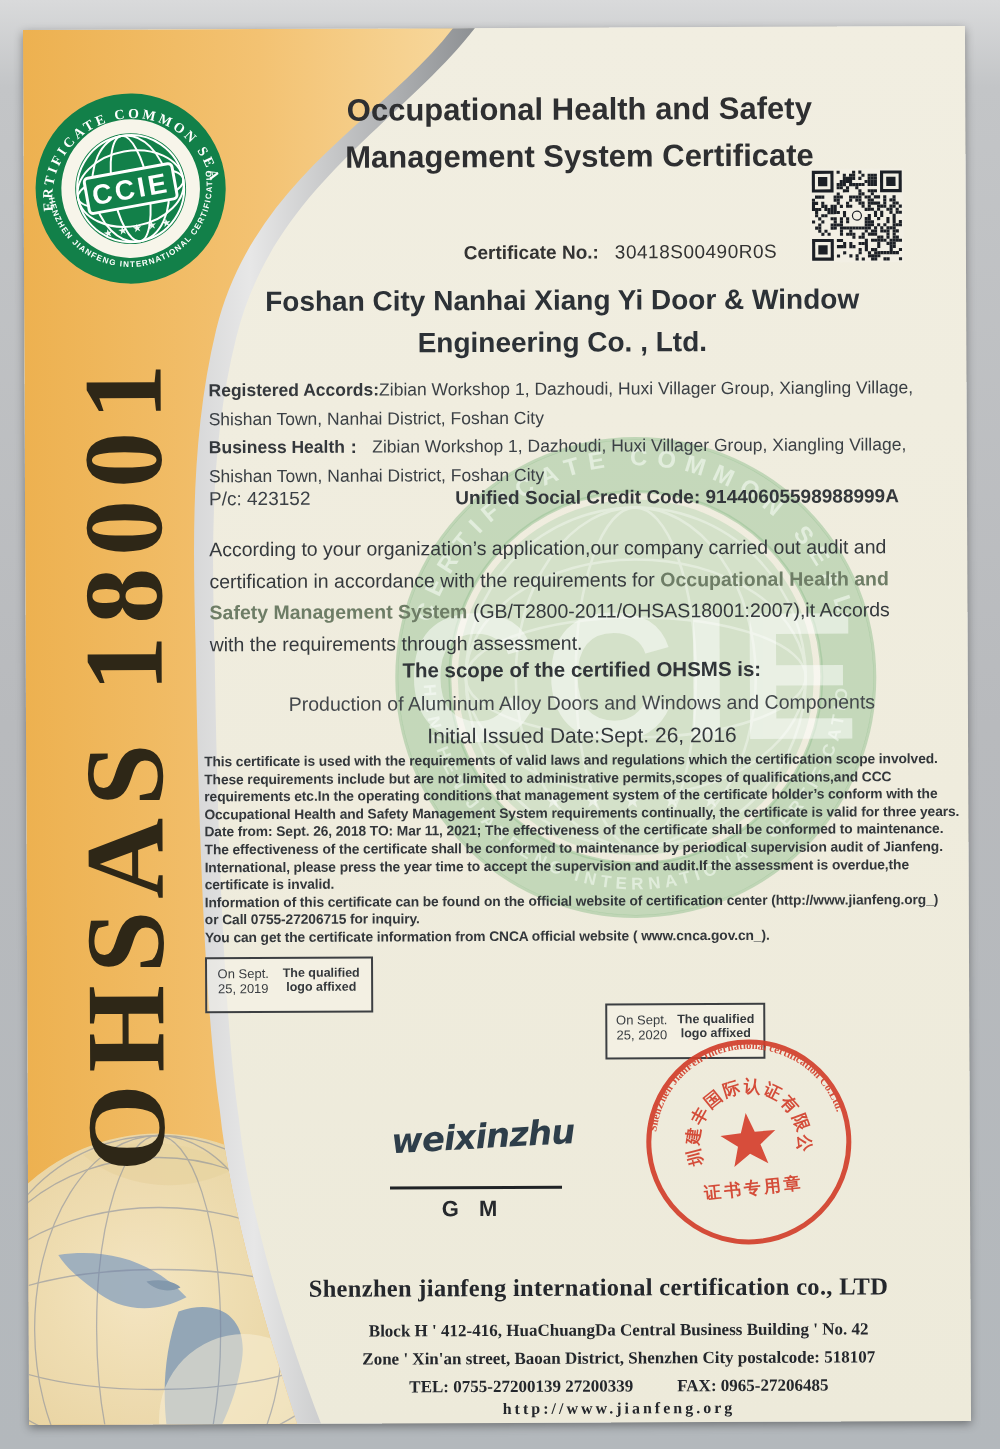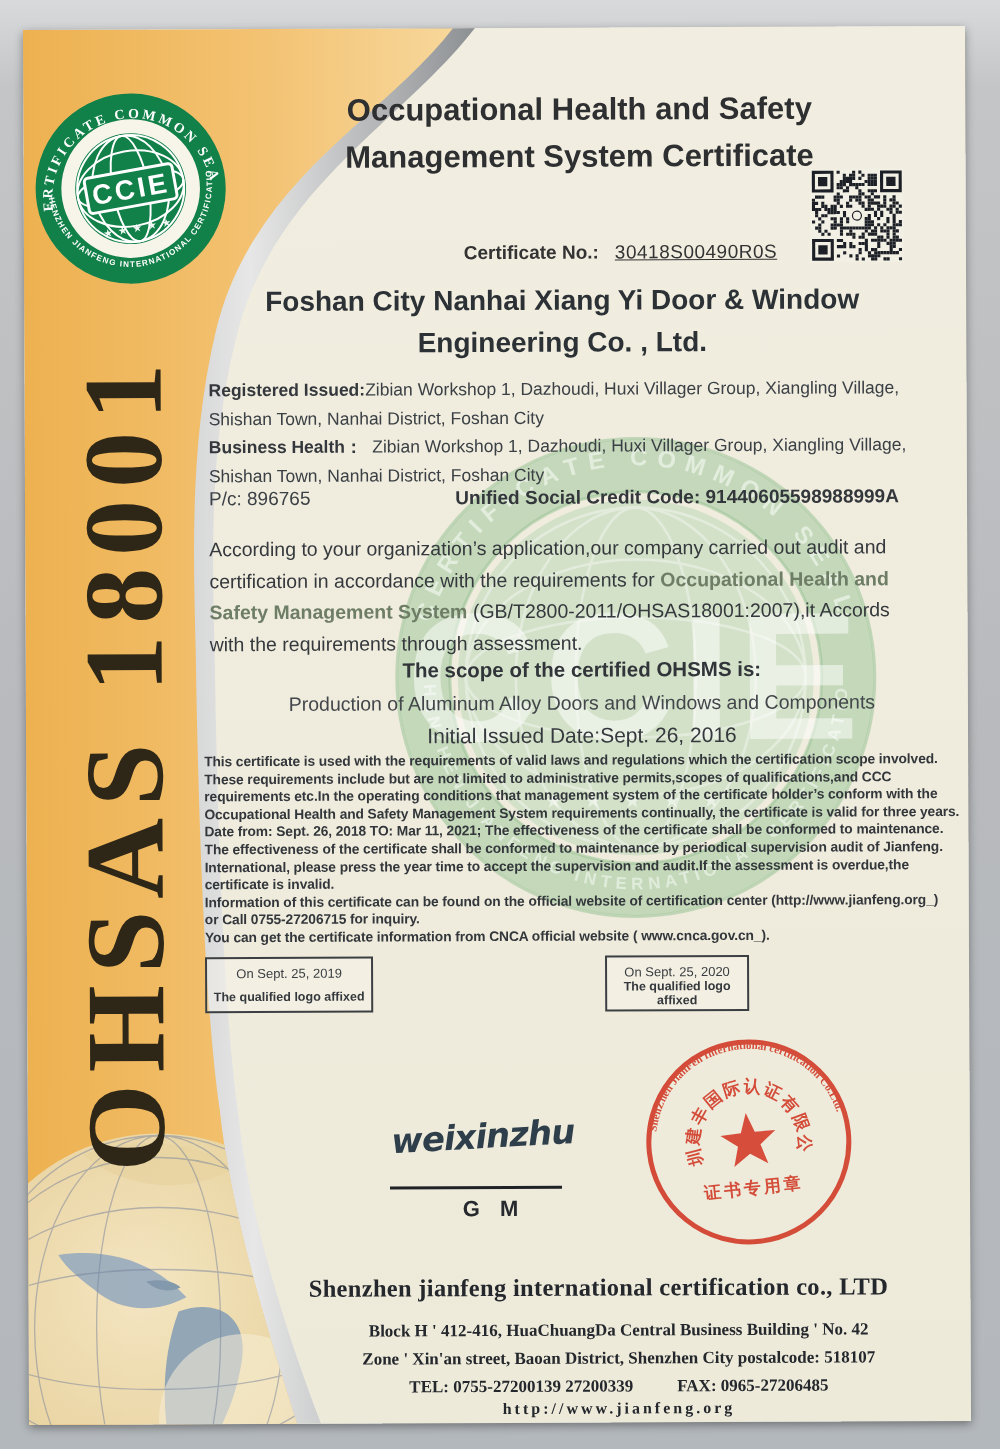--- a/index.html
+++ b/index.html
@@ -14,45 +14,45 @@
   .abs{position:absolute;}
   .ctr{text-align:center;}
   
   .band-text{position:absolute;left:-352px;top:652px;width:900px;height:160px;
              transform:rotate(-90deg);transform-origin:50% 50%;
              font-family:"Liberation Serif",serif;font-weight:900;font-size:112px;
              letter-spacing:12px;color:#2e2717;text-align:center;line-height:160px;white-space:nowrap;}
   .title{left:200px;top:58px;width:712px;font-size:31px;line-height:47px;font-weight:bold;color:#2e2f31;}
   .certno{left:230px;top:214px;width:700px;font-size:19px;color:#333;display:flex;justify-content:center;gap:16px;}
   .certno .lbl{font-weight:bold;margin-left:33px;}
-  .certno .val{letter-spacing:.5px;text-decoration:underline;}
+  .certno .val{letter-spacing:.5px;}
   .company{left:180px;top:252px;width:716px;font-size:28px;line-height:42px;font-weight:bold;color:#2c3136;}
   .addr{left:184px;top:347px;width:732px;font-size:17.5px;line-height:28.6px;color:#3b4045;}
   .addr b{color:#34383c;}
   .pcrow{left:184px;top:459px;width:732px;font-size:19px;color:#3b4045;}
   .pcrow .pc{display:inline-block;width:241px;}
   .pcrow .uscc{font-weight:bold;color:#33373b;}
   .statement{left:184px;top:505px;width:716px;font-size:19.5px;line-height:31.5px;color:#35393d;}
   .statement .hl{color:#6e7d66;font-weight:bold;}
   .scopehead{left:200px;top:630px;width:712px;font-size:20.5px;font-weight:bold;color:#313539;}
   .scopetext{left:200px;top:664px;width:712px;font-size:19.5px;color:#43474b;}
   .issued{left:200px;top:696px;width:712px;font-size:21px;color:#35393d;}
   .issued .lbl{font-weight:normal;}
   .fineprint{left:178px;top:724px;width:760px;font-size:13.8px;line-height:17.6px;
              font-weight:700;color:#33373b;letter-spacing:-0.1px;}
   .fineprint div{white-space:nowrap;overflow:hidden;}
   .svbox{top:928px;height:56px;border:2px solid #3c3f42;background:rgba(250,248,238,.4);
-         display:flex;flex-direction:column;justify-content:space-between;padding:7px 4px;box-sizing:border-box;}
+         display:flex;flex-direction:row;justify-content:space-between;padding:7px 4px;box-sizing:border-box;}
   .svbox .d{font-size:13px;color:#3a3e42;text-align:center;}
   .svbox .c{font-size:12.5px;font-weight:bold;color:#34383c;text-align:center;}
   .sig{left:345px;top:1088px;width:220px;text-align:center;font-family:"DejaVu Sans",sans-serif;
        font-style:italic;font-weight:600;font-size:34px;letter-spacing:-1px;color:#2e3e4a;
        transform:rotate(-3deg);}
   .sigline{left:362px;top:1158px;width:172px;height:3px;background:#202326;}
-  .sigtitle{left:380px;top:1168px;width:172px;font-size:22px;font-weight:bold;letter-spacing:7px;color:#26292d;}
+  .sigtitle{left:359px;top:1168px;width:172px;font-size:22px;font-weight:bold;letter-spacing:7px;color:#26292d;}
   .serif{font-family:"Liberation Serif",serif;font-weight:bold;color:#24272c;}
   .issuer-name{left:210px;top:1246px;width:720px;font-size:24.5px;letter-spacing:.3px;}
   .issuer-a1{left:250px;top:1293px;width:680px;font-size:17px;}
   .issuer-a2{left:250px;top:1321px;width:680px;font-size:17px;}
   .issuer-tel{left:250px;top:1349px;width:680px;font-size:17px;display:flex;justify-content:center;gap:44px;}
   .website{left:250px;top:1372px;width:680px;font-size:16px;letter-spacing:3px;}
 </style>
 </head>
 <body>
 
@@ -468,26 +468,26 @@
       <span class="lbl">Certificate No.:</span>
       <span class="val">30418S00490R0S</span>
     </div>
 
     <div class="abs company ctr">
       <div>Foshan City Nanhai Xiang Yi Door &amp; Window</div>
       <div>Engineering Co. , Ltd.</div>
     </div>
 
     <div class="abs addr">
-      <div><b>Registered Issued:</b><span>Zibian Workshop 1, Dazhoudi, Huxi Villager Group, Xiangling Village, Shishan Town, Nanhai District, Foshan City</span></div>
+      <div><b>Registered Accords:</b><span>Zibian Workshop 1, Dazhoudi, Huxi Villager Group, Xiangling Village, Shishan Town, Nanhai District, Foshan City</span></div>
       <div><b>Business Health：</b>&nbsp;&nbsp;<span>Zibian Workshop 1, Dazhoudi, Huxi Villager Group, Xiangling Village, Shishan Town, Nanhai District, Foshan City</span></div>
     </div>
 
     <div class="abs pcrow">
-      <span class="pc"><span>P/c:</span> <span>896765</span></span>
+      <span class="pc"><span>P/c:</span> <span>423152</span></span>
       <span class="uscc"><span>Unified Social Credit Code:</span> <span>91440605598988999A</span></span>
     </div>
 
     <div class="abs statement">
       <span>According to your organization’s application,our company carried out audit and certification in accordance with the requirements for </span><span class="hl">Occupational Health and Safety Management System </span><span>(GB/T2800-2011/OHSAS18001:2007),it Accords with the requirements through assessment.</span>
     </div>
 
     <div class="abs scopehead ctr">The scope of the certified OHSMS is:</div>
     <div class="abs scopetext ctr">Production of Aluminum Alloy Doors and Windows and Components</div>
     <div class="abs issued ctr">
@@ -505,21 +505,21 @@
       <div>certificate is invalid.</div>
       <div>Information of this certificate can be found on the official website of certification center (http://www.jianfeng.org_)</div>
       <div>or Call 0755-27206715 for inquiry.</div>
       <div>You can get the certificate information from CNCA official website ( www.cnca.gov.cn_).</div>
     </div>
 
     <div class="abs svbox" style="left:178px;width:168px;">
       <div class="d">On Sept. 25, 2019</div>
       <div class="c">The qualified logo affixed</div>
     </div>
-    <div class="abs svbox" style="left:578px;width:144px;">
+    <div class="abs svbox" style="left:578px;width:160px;margin-top:48px;">
       <div class="d">On Sept. 25, 2020</div>
       <div class="c">The qualified logo affixed</div>
     </div>
 
     <div class="abs sig">weixinzhu</div>
     <div class="abs sigline"></div>
     <div class="abs sigtitle ctr">G M</div>
 
     <svg class="abs" style="left:612px;top:1006px;width:218px;height:218px;transform:rotate(-6deg);opacity:.92;" viewBox="-109 -109 218 218">
       <defs>

